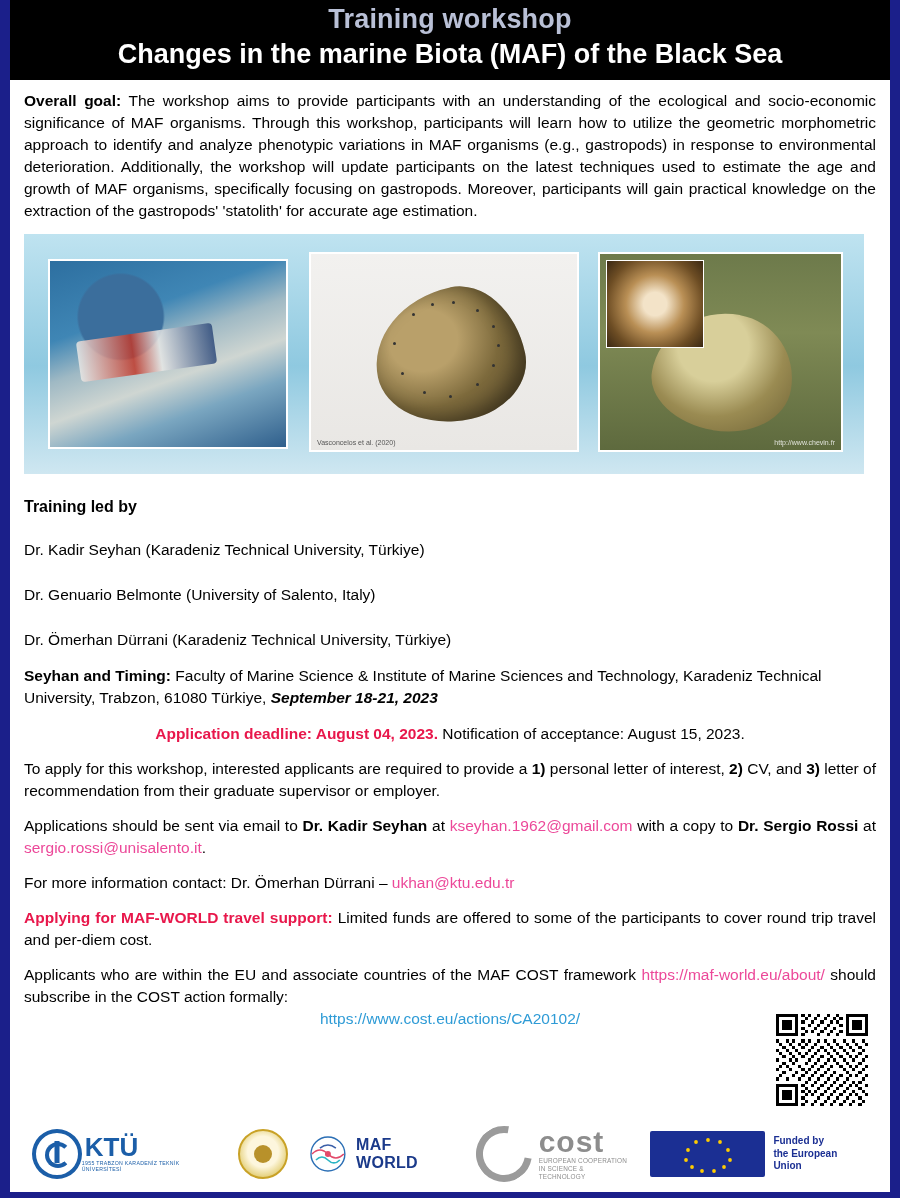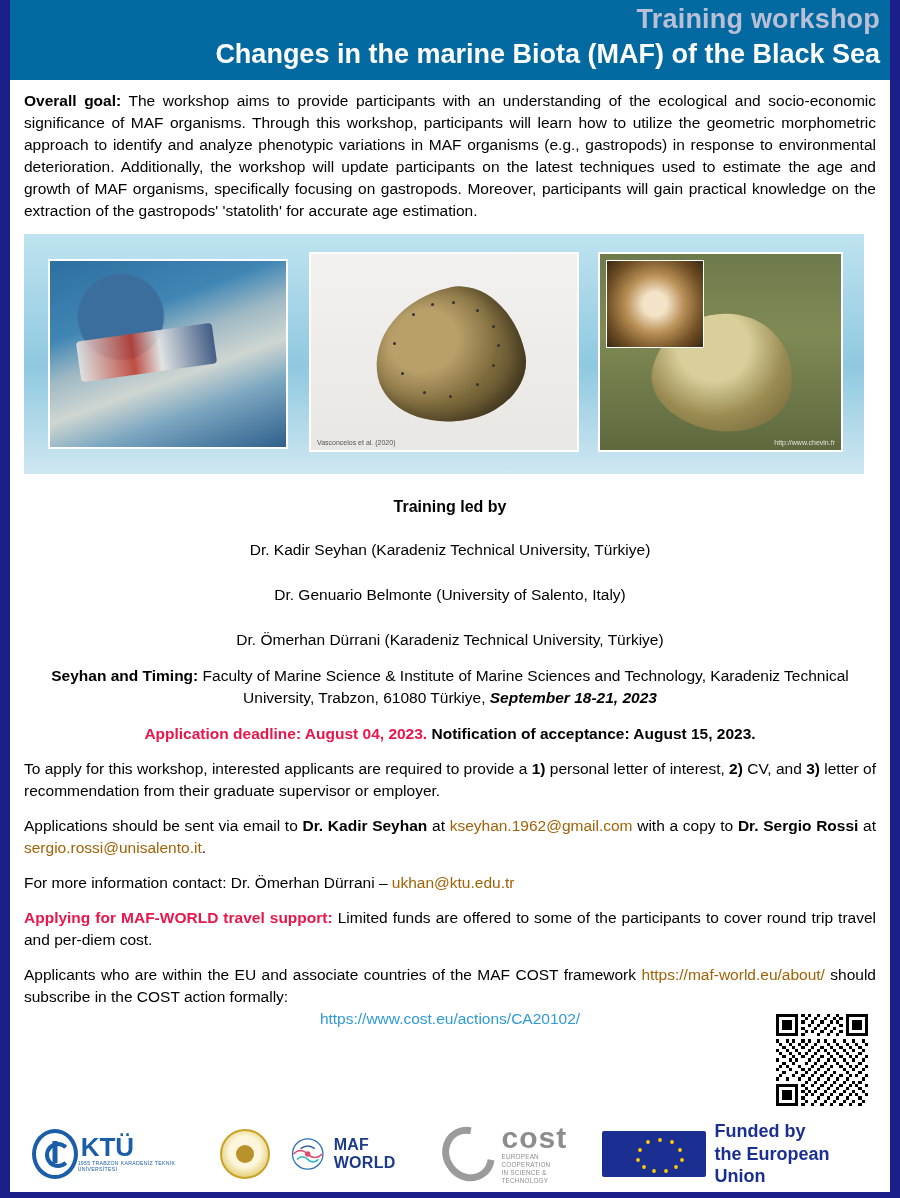--- a/index.html
+++ b/index.html
@@ -14,41 +14,41 @@
   .page{
     width:900px;height:1198px;
     box-sizing:border-box;
     border-left:10px solid #1b1f8a;
     border-right:10px solid #1b1f8a;
     border-bottom:6px solid #1b1f8a;
     position:relative;
   }
   
   .header{
-    background:#0369a1;
+    background:#000000;
     padding:4px 10px 10px 10px;
-    text-align:right;
+    text-align:center;
   }
   .header .line1{
     color:#b9c0d6;
     font-size:27px;
     font-weight:bold;
     letter-spacing:.2px;
     line-height:1.15;
   }
   .header .line2{
     color:#ffffff;
     font-size:27px;
     font-weight:bold;
     margin-top:4px;
     line-height:1.15;
   }
   
   .content{padding:10px 14px 0 14px;}
-  p{margin:0 0 0 0;text-align:center;}
+  p{margin:0 0 0 0;}
   .goal{
     font-size:15.5px;
     line-height:1.42;
     text-align:justify;
     text-justify:inter-word;
   }
   .goal b{font-weight:bold;}
   
   .imgstrip{
     margin:12px 0 0 14px;
@@ -103,24 +103,24 @@
   
   .sec{font-size:15.5px;line-height:1.38;}
   .trainhead{font-weight:bold;font-size:16px;margin-top:14px;}
   .trainer{font-size:15.5px;line-height:1.42;margin-top:23px;}
   .venue{margin-top:14px;font-size:15.5px;line-height:1.42;}
   .venue .date{font-weight:bold;font-style:italic;}
   .deadline{
     margin-top:14px;text-align:center;font-size:15.5px;line-height:1.4;
   }
   .deadline .red{color:#e8174b;font-weight:bold;}
-  .deadline .blk{font-weight:bold;}
+  .deadline .blk{font-weight:normal;}
   .para{margin-top:13px;font-size:15.5px;line-height:1.42;text-align:justify;}
   .para.nojust{text-align:left;}
-  .link{color:#a16207;margin-top:48px;}
+  .link{color:#ec4899;margin-top:48px;}
   .red{color:#e8174b;}
   .bold{font-weight:bold;}
   .centerlink{text-align:center;font-size:15.5px;color:#2e9bd6;margin-top:2px;}
   
   .qr{
     position:absolute;right:22px;bottom:86px;width:92px;height:92px;
     background:#fff;
   }
   .qr svg{display:block;}
   
@@ -160,21 +160,21 @@
   .cost-c{
     width:42px;height:42px;border:7px solid #9b9b9b;border-radius:50%;
     border-right-color:transparent;transform:rotate(-35deg);
   }
   .cost-word{font-size:30px;font-weight:bold;color:#8d8d8d;letter-spacing:1px;line-height:1;}
   .cost-sub{font-size:6.4px;color:#8d8d8d;letter-spacing:.2px;line-height:1.25;}
   .eu{
     width:116px;height:46px;background:#1b2f93;position:relative;border-radius:2px;
   }
   .eu .stars{position:absolute;left:0;top:0;width:116px;height:46px;}
-  .eu-text{margin-left:8px;color:#1b2f93;font-size:18px;font-weight:bold;line-height:1.25;}
+  .eu-text{margin-left:8px;color:#1b2f93;font-size:10px;font-weight:bold;line-height:1.25;}
 </style>
 </head>
 <body>
 
 <div class="page">
 
   <div class="header">
     <div class="line1">Training workshop</div>
     <div class="line2">Changes in the marine Biota (MAF) of the Black Sea</div>
   </div>

